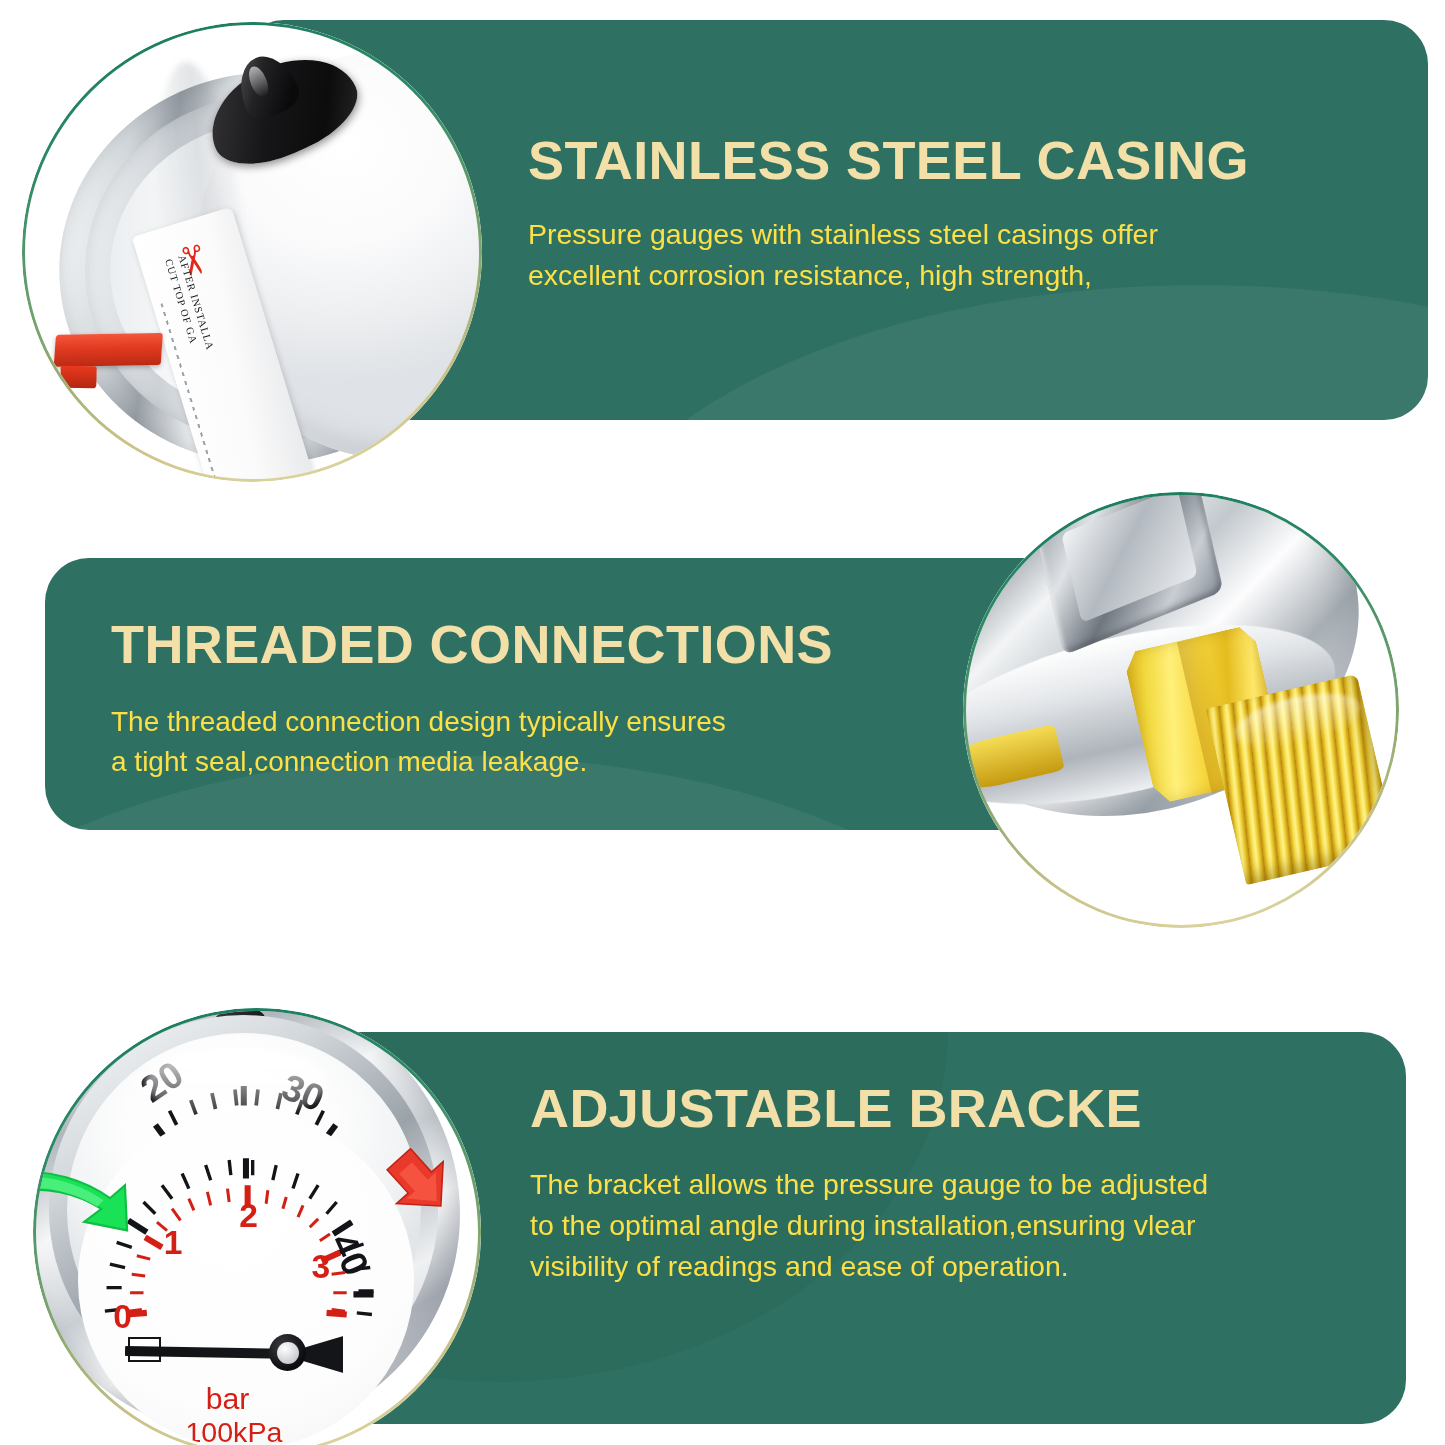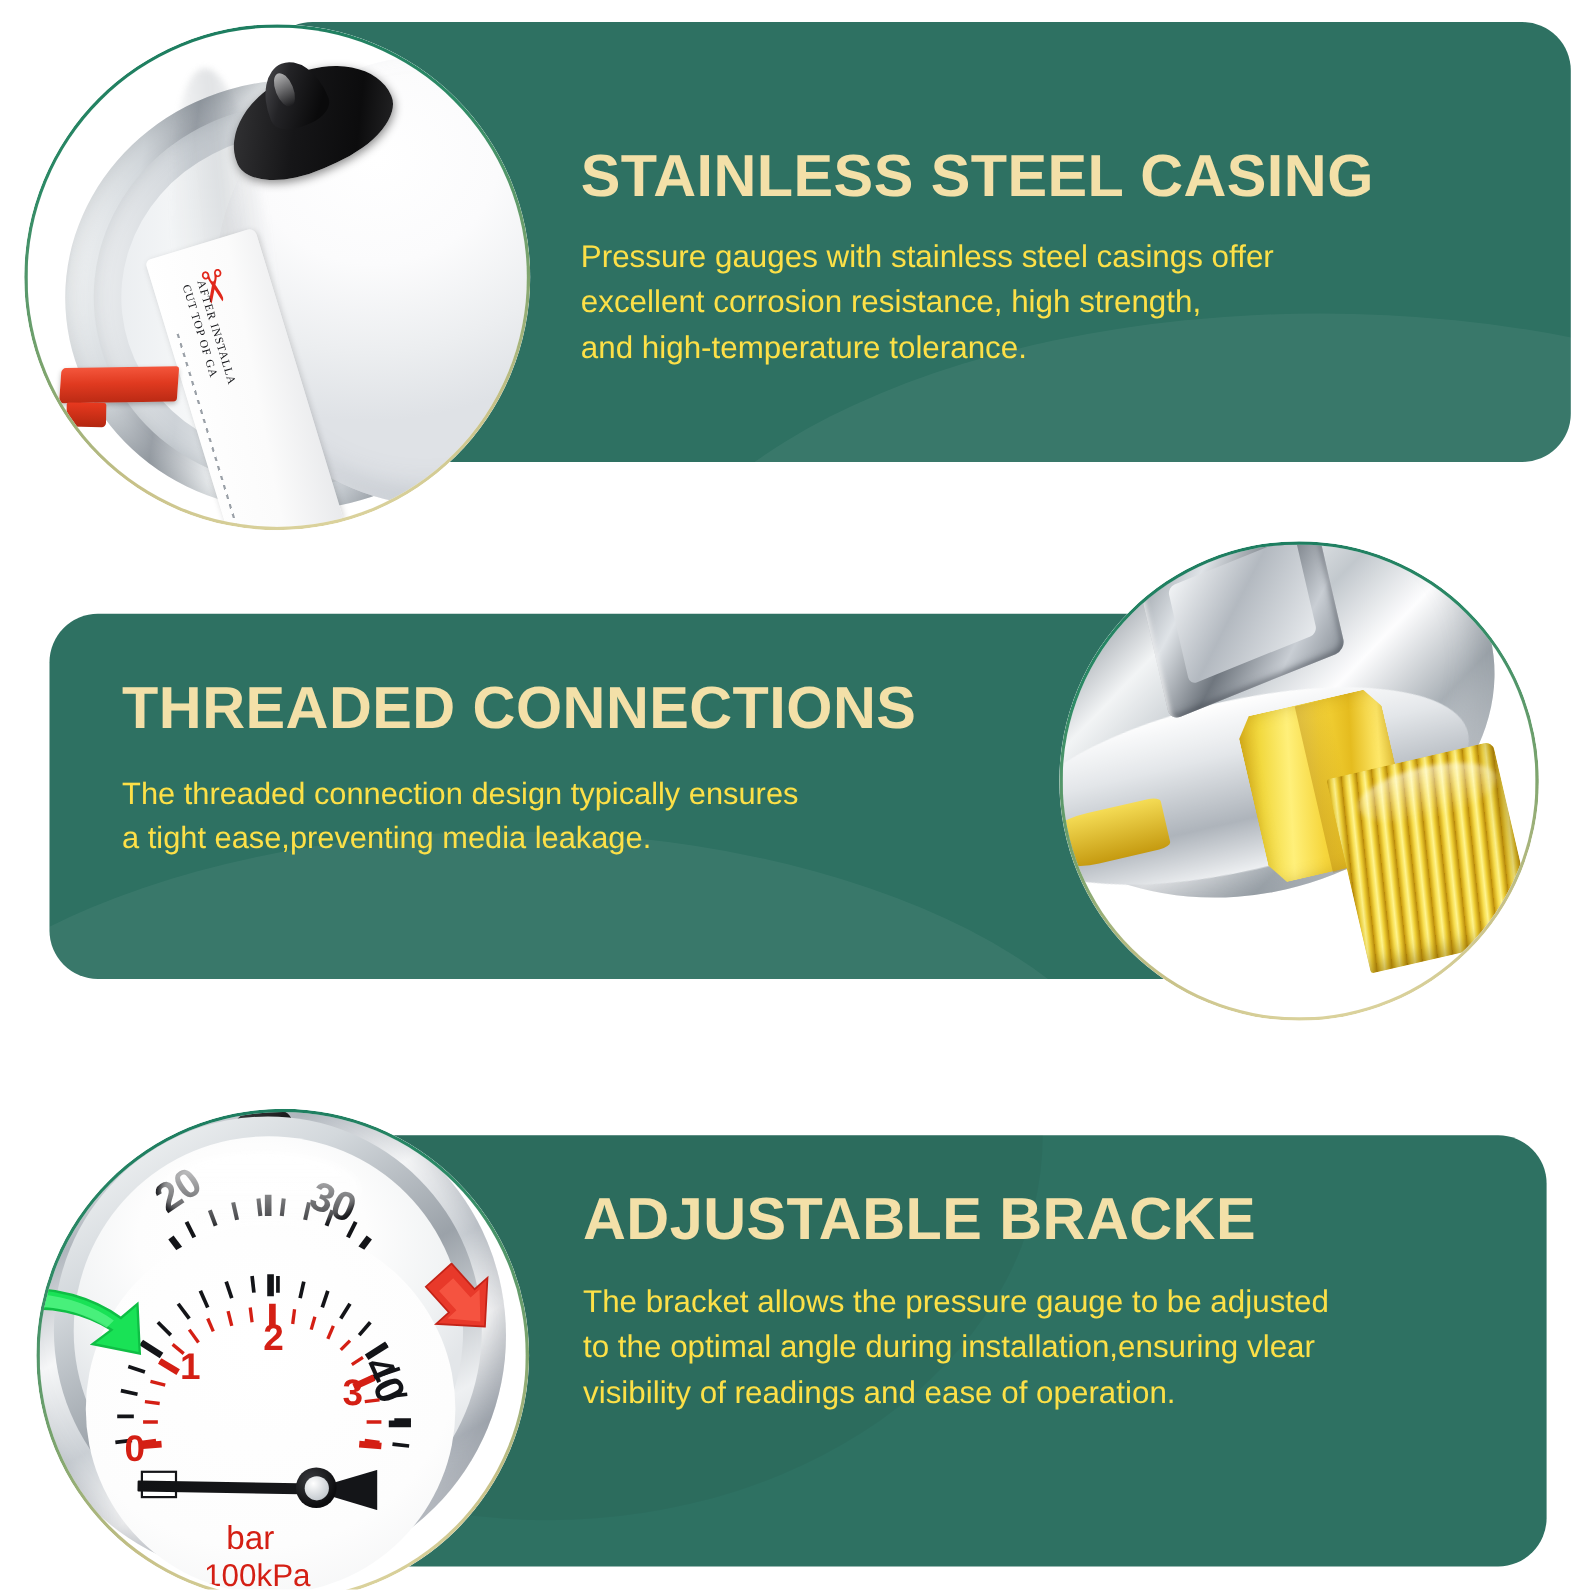--- a/index.html
+++ b/index.html
@@ -35,21 +35,21 @@
   .feature-body p { margin:0; white-space:nowrap; }
 
   
   #panel-1 { left:240px; top:20px; width:1188px; height:400px; }
   #panel-1 .swoosh { left:330px; top:265px; width:1260px; height:640px; }
   #panel-1 .panel-inner { padding:112px 0 0 288px; }
   #panel-1 .feature-title { font-size:54px; }
   #panel-1 .feature-body { font-size:28.5px; margin-top:26px; }
 
   
-  #panel-2 { left:45px; top:558px; width:1080px; height:332px; }
+  #panel-2 { left:45px; top:558px; width:1080px; height:272px; }
   #panel-2 .swoosh { left:-180px; top:198px; width:1190px; height:610px; }
   #panel-2 .panel-inner { padding:58px 0 0 66px; }
   #panel-2 .feature-title { font-size:54px; }
   #panel-2 .feature-body { font-size:28px; margin-top:30px; }
 
   
   #panel-3 { left:298px; top:1032px; width:1108px; height:392px; }
   #panel-3 .swoosh-dark { left:-250px; top:-350px; width:900px; height:700px; }
   #panel-3 .panel-inner { padding:48px 0 0 232px; }
   #panel-3 .feature-title { font-size:54px; }
@@ -344,32 +344,31 @@
 
 <div id="stage">
 
   <div class="panel" id="panel-1">
     <div class="swoosh"></div>
     <div class="panel-inner">
       <div class="feature-title">STAINLESS STEEL CASING</div>
       <div class="feature-body">
         <p>Pressure gauges with stainless steel casings offer</p>
         <p>excellent corrosion resistance, high strength,</p>
-        <p>and high-temperature tolerance.</p>
       </div>
     </div>
   </div>
 
   <div class="panel" id="panel-2">
     <div class="swoosh"></div>
     <div class="panel-inner">
       <div class="feature-title">THREADED CONNECTIONS</div>
       <div class="feature-body">
         <p>The threaded connection design typically ensures</p>
-        <p>a tight ease,preventing media leakage.</p>
+        <p>a tight seal,connection media leakage.</p>
       </div>
     </div>
   </div>
 
   <div class="panel" id="panel-3">
     <div class="swoosh-dark"></div>
     <div class="panel-inner">
       <div class="feature-title">ADJUSTABLE BRACKE</div>
       <div class="feature-body">
         <p>The bracket allows the pressure gauge to be adjusted</p>

